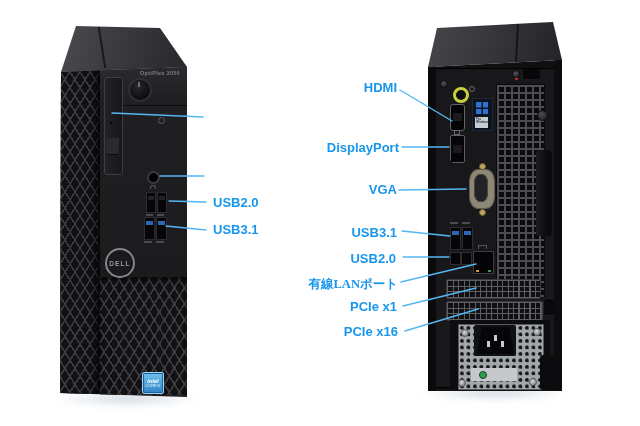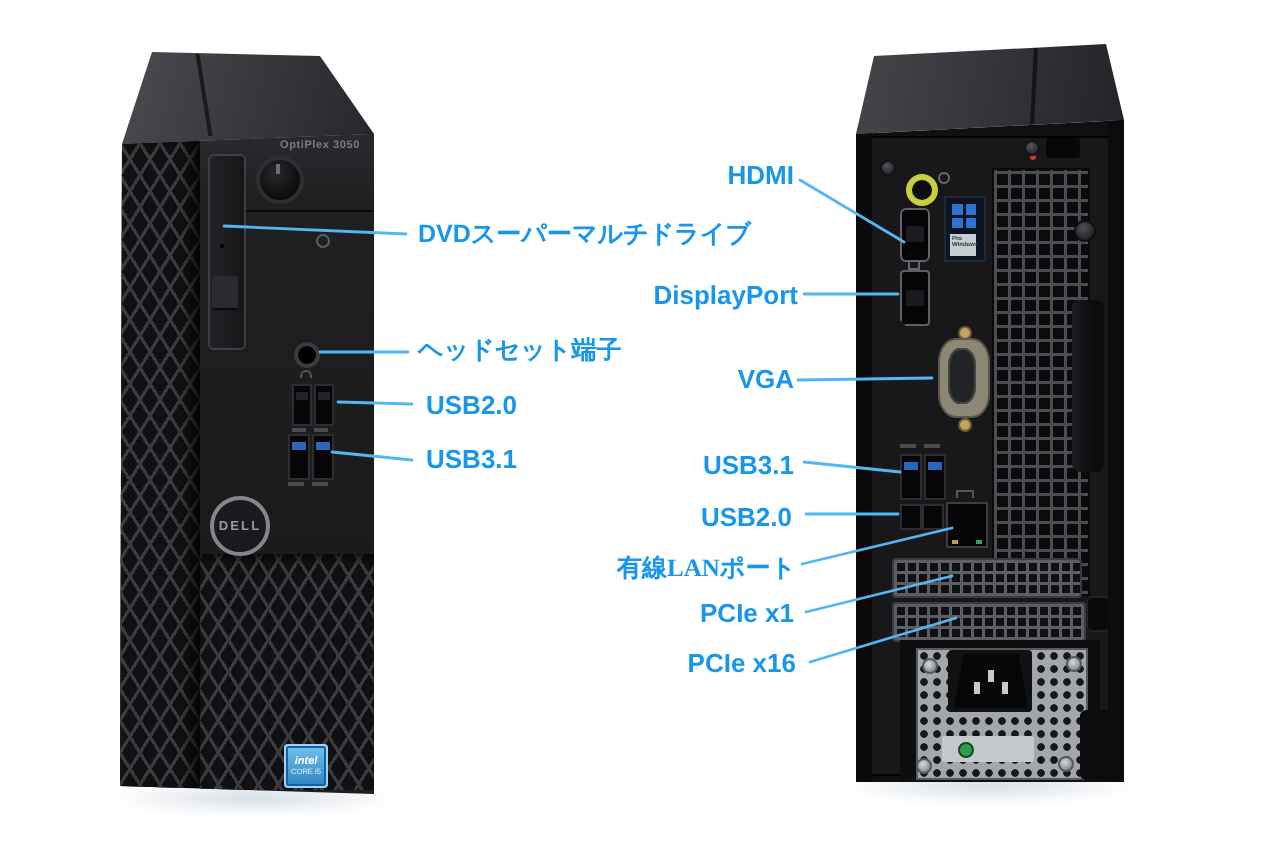--- a/index.html
+++ b/index.html
@@ -261,22 +261,20 @@
     <line x1="400" y1="90" x2="452" y2="121"></line>
     <line x1="402" y1="147" x2="449" y2="147"></line>
     <line x1="399" y1="190" x2="466" y2="189"></line>
     <line x1="402" y1="231" x2="450" y2="236"></line>
     <line x1="403" y1="257" x2="449" y2="257"></line>
     <line x1="401" y1="282" x2="476" y2="264"></line>
     <line x1="403" y1="306" x2="476" y2="288"></line>
     <line x1="405" y1="331" x2="478" y2="309"></line>
   </svg>
 
-  <div class="lbl fs12" style="left:209px;top:109px;">DVDスーパーマルチドライブ</div>
-  <div class="lbl fs12" style="left:209px;top:167px;">ヘッドセット端子</div>
   <div class="lbl fs13" style="left:213px;top:195px;">USB2.0</div>
   <div class="lbl fs13" style="left:213px;top:222px;">USB3.1</div>
 
   <div class="lbl fs13 r" style="right:243px;top:80px;text-align:right;">HDMI</div>
   <div class="lbl fs13 r" style="right:241px;top:140px;">DisplayPort</div>
   <div class="lbl fs13 r" style="right:243px;top:182px;">VGA</div>
   <div class="lbl fs13 r" style="right:243px;top:225px;">USB3.1</div>
   <div class="lbl fs13 r" style="right:244px;top:251px;">USB2.0</div>
   <div class="lbl fs12 r" style="right:242px;top:276px;font-family:Liberation Serif, serif;">有線LANポート</div>
   <div class="lbl fs13 r" style="right:243px;top:299px;">PCIe x1</div>

